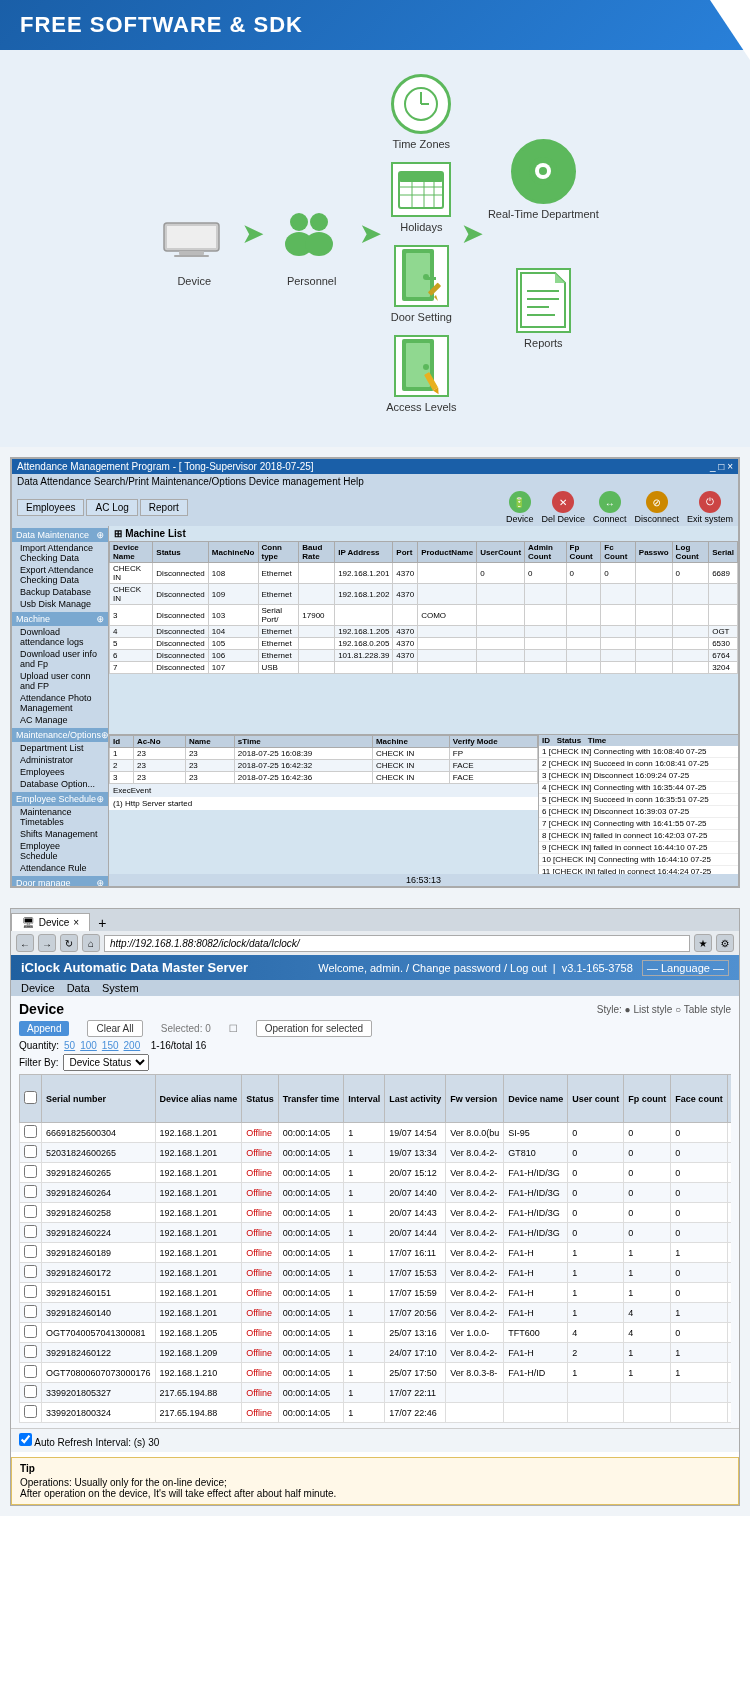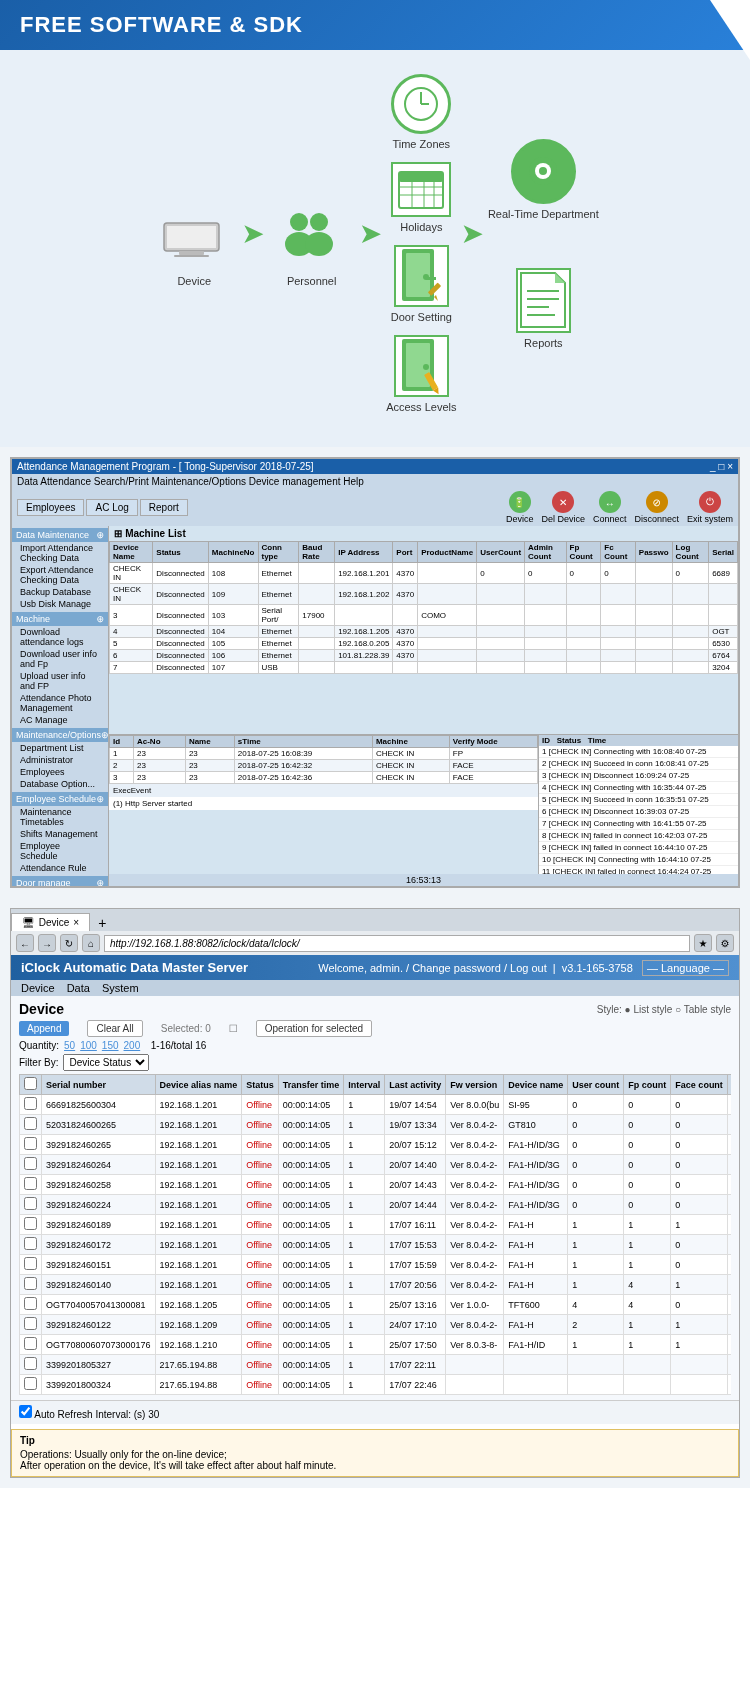--- a/index.html
+++ b/index.html
@@ -372,21 +372,21 @@
       padding: 1px;
     }
     .web-data-table {
       width: 100%;
       border-collapse: collapse;
       font-size: 9px;
     }
     .web-data-table th {
       background: #d0dce8;
       border: 1px solid #bbb;
-      padding: 2px 4px;
+      padding: 16px 4px;
       text-align: left;
       white-space: nowrap;
     }
     .web-data-table td {
       border: 1px solid #ddd;
       padding: 2px 4px;
       background: #fff;
       white-space: nowrap;
     }
     .web-data-table tr:nth-child(even) td { background: #f5f8fc; }
@@ -605,21 +605,21 @@
         <div class="sw-sidebar-item">Export Attendance Checking Data</div>
         <div class="sw-sidebar-item">Backup Database</div>
         <div class="sw-sidebar-item">Usb Disk Manage</div>
 
         <div class="sw-sidebar-section">
           <span>Machine</span>
             <span>⊕</span>
         </div>
         <div class="sw-sidebar-item">Download attendance logs</div>
         <div class="sw-sidebar-item">Download user info and Fp</div>
-        <div class="sw-sidebar-item">Upload user info and FP</div>
+        <div class="sw-sidebar-item">Upload user conn and FP</div>
         <div class="sw-sidebar-item">Attendance Photo Management</div>
         <div class="sw-sidebar-item">AC Manage</div>
 
         <div class="sw-sidebar-section">
           <span>Maintenance/Options</span>
             <span>⊕</span>
         </div>
         <div class="sw-sidebar-item">Department List</div>
         <div class="sw-sidebar-item">Administrator</div>
         <div class="sw-sidebar-item">Employees</div>

